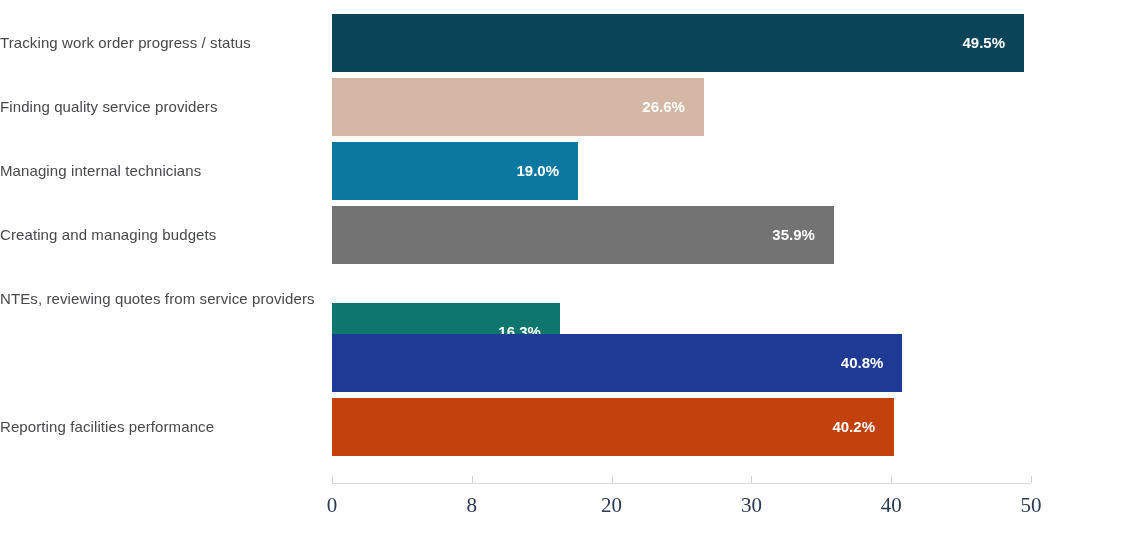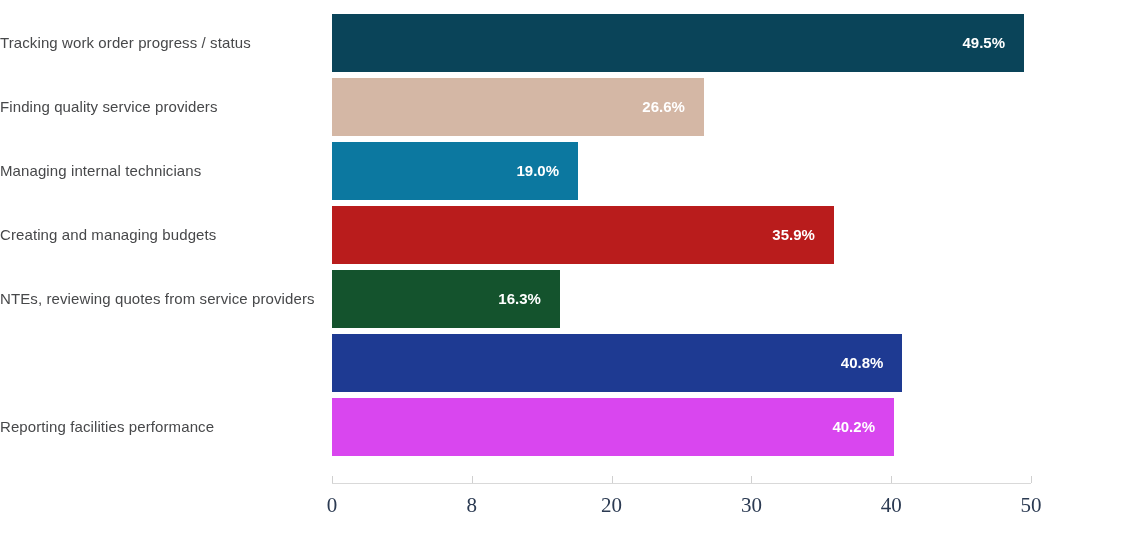--- a/index.html
+++ b/index.html
@@ -111,41 +111,41 @@
 
   <div class="bar-row" style="top:142px;">
     <div class="cat-label">Managing internal technicians</div>
     <div class="bar" style="width: 246px; background: rgb(12, 120, 160);">
       <span class="bar-value">19.0%</span>
     </div>
   </div>
 
   <div class="bar-row" style="top:206px;">
     <div class="cat-label">Creating and managing budgets</div>
-    <div class="bar" style="width: 501.882px; background: #b91c1c;">
+    <div class="bar" style="width: 501.882px; background: #737373;">
       <span class="bar-value">35.9%</span>
     </div>
   </div>
 
   <div class="bar-row" style="top:270px;">
     <div class="cat-label">NTEs, reviewing quotes from service providers</div>
-    <div class="bar" style="width: 227.874px; background: #14532d;">
+    <div class="bar" style="width: 227.874px; background: #0f766e; margin-top: 33px;">
       <span class="bar-value">16.3%</span>
     </div>
   </div>
 
   <div class="bar-row" style="top:334px;">
     <div class="bar" style="width: 570.384px; background: rgb(30, 58, 146);">
       <span class="bar-value">40.8%</span>
     </div>
   </div>
 
   <div class="bar-row" style="top:398px;">
     <div class="cat-label">Reporting facilities performance</div>
-    <div class="bar" style="width: 561.996px; background: #d946ef;">
+    <div class="bar" style="width: 561.996px; background: #c2410c;">
       <span class="bar-value">40.2%</span>
     </div>
   </div>
 
   <div id="x-axis" style="background: rgb(217, 217, 217);">
       <div class="tick" style="left: 0px;"></div>
       <div class="tick-label" style="left: 0px;">0</div>
       <div class="tick" style="left: 139.8px;"></div>
       <div class="tick-label" style="left: 139.8px;">8</div>
       <div class="tick" style="left: 279.6px;"></div>

